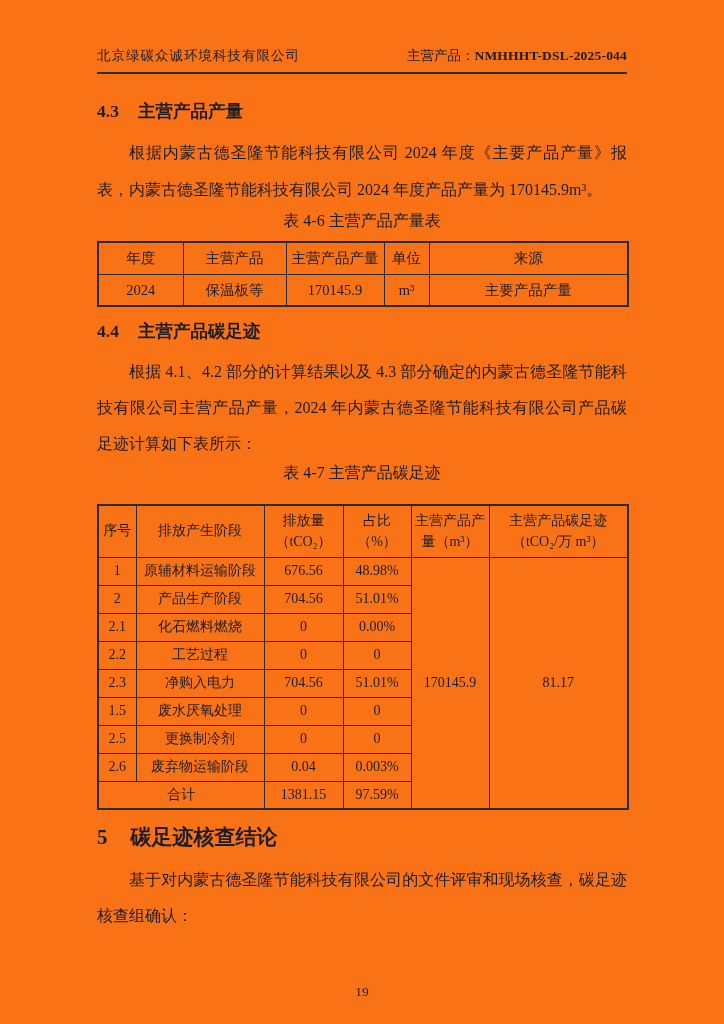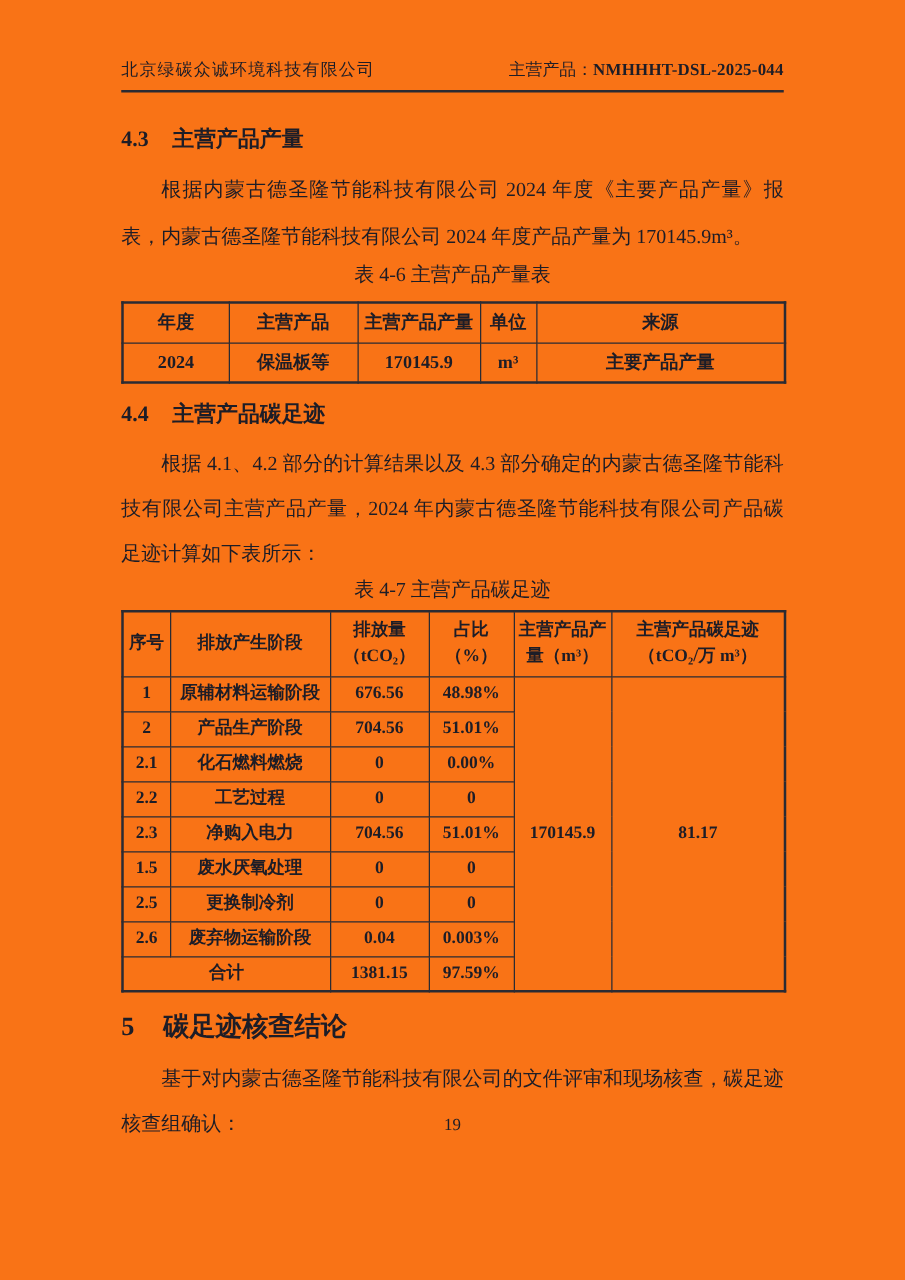--- a/index.html
+++ b/index.html
@@ -57,35 +57,35 @@
   
   table{
     border-collapse:collapse;table-layout:fixed;
     width:530px;
     border:2px solid var(--line);
     margin-top:9px;
   }
   th,td{
     border:1px solid var(--line);
     text-align:center;vertical-align:middle;
-    font-size:14px;font-weight:bold;
+    font-size:14px;font-weight:normal;
     padding:1px 2px;
     line-height:1.55;
     overflow:hidden;
   }
   .t46 tr{height:32px;}
   .t46 td,.t46 th{font-size:14.5px;}
-  .t47{margin-top:4px;}
+  .t47{margin-top:20px;}
   .t47 thead tr{height:52px;}
   .t47 tbody tr{height:28px;}
   .t47 th{white-space:pre-line;}
 
   
   .page-num{
-    position:absolute;left:0;right:0;top:892px;
+    position:absolute;left:0;right:0;top:984px;
     text-align:center;font-size:13.5px;
   }
 </style>
 </head>
 <body>
 
 <div class="page">
   <div class="content">
 
     <div class="doc-header">

